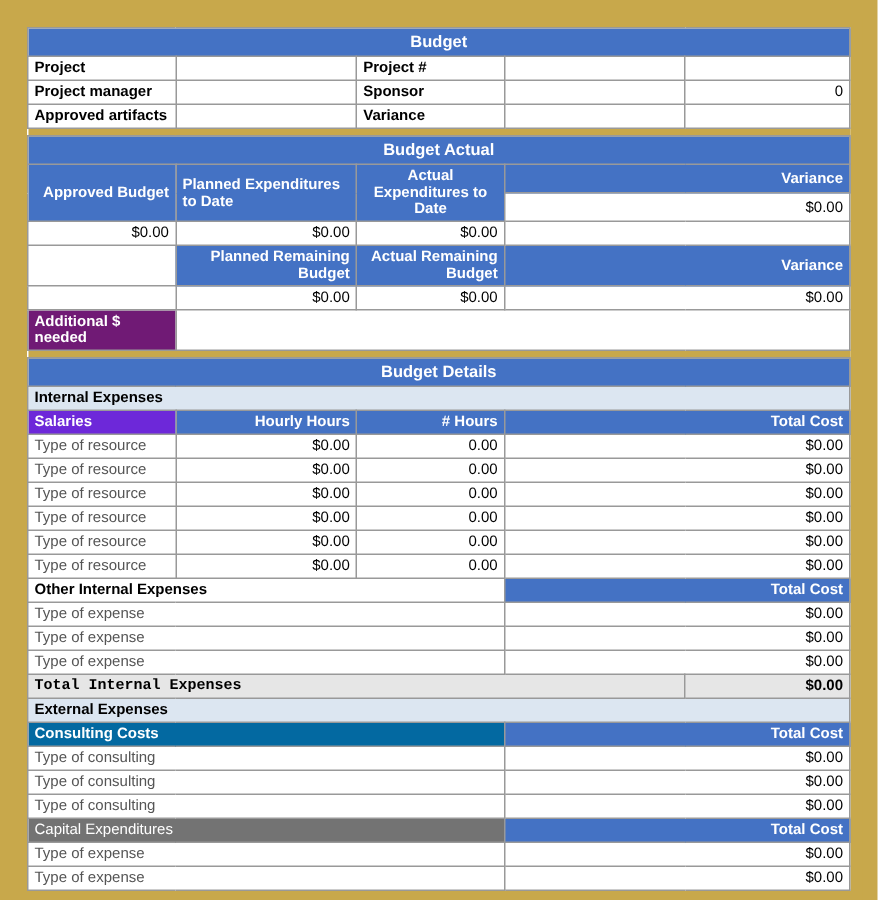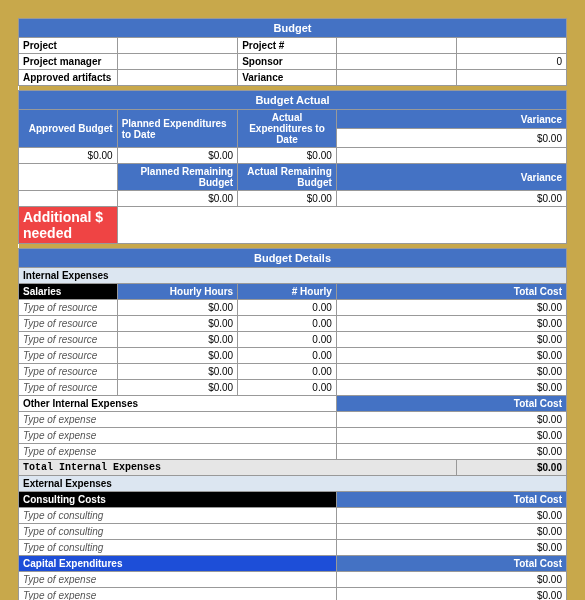--- a/index.html
+++ b/index.html
@@ -44,61 +44,60 @@
       font-weight: bold;
       text-align: right;
       font-size: 10px;
       padding: 2px 4px;
     }
     .bold-label {
       font-weight: bold;
       margin-top: 11px;
     }
     .italic-cell {
-      font-style: italic;
       color: #555;
     }
     .red-cell {
-      background: #ef4444;
-      color: white;
-      font-weight: bold;
-      font-size: 14px;
+      background: #701a75;
+      color: white;
+      font-weight: bold;
+      font-size: 10px;
     }
     .value-cell {
       text-align: right;
       padding: 2px 4px;
     }
     .total-row {
       font-weight: bold;
       background: #e6e6e6;
     }
     .internal-header {
       background: #dce6f1;
       font-weight: bold;
     }
     .salaries-header {
-      background: #000000;
+      background: #6d28d9;
       color: white;
       font-weight: bold;
     }
     .other-internal {
       font-weight: bold;
     }
     .total-internal {
       font-weight: bold;
       font-family: Liberation Mono, monospace;
     }
     .consulting-header {
       font-weight: bold;
-      background: #000000;
+      background: #0369a1;
       color: white;
     }
     .capital-header {
-      font-weight: bold;
-      background: #1d4ed8;
+      font-weight: normal;
+      background: #737373;
       color: white;
     }
     .gap-row td {
       height: 4px;
       background: #c8a84b;
       border: none;
     }
   </style>
 </head>
 <body>
@@ -177,21 +176,21 @@
 
     <tr>
       <td colspan="5" class="section-header">Budget Details</td>
     </tr>
     <tr>
       <td colspan="5" class="internal-header">Internal Expenses</td>
     </tr>
     <tr>
       <td class="salaries-header">Salaries</td>
       <td class="col-header">Hourly Hours</td>
-      <td class="col-header"># Hourly</td>
+      <td class="col-header"># Hours</td>
       <td colspan="2" class="col-header">Total Cost</td>
     </tr>
 
     <tr>
       <td class="italic-cell">Type of resource</td>
       <td class="value-cell">$0.00</td>
       <td class="value-cell">0.00</td>
       <td colspan="2" class="value-cell">$0.00</td>
     </tr>
     <tr>

